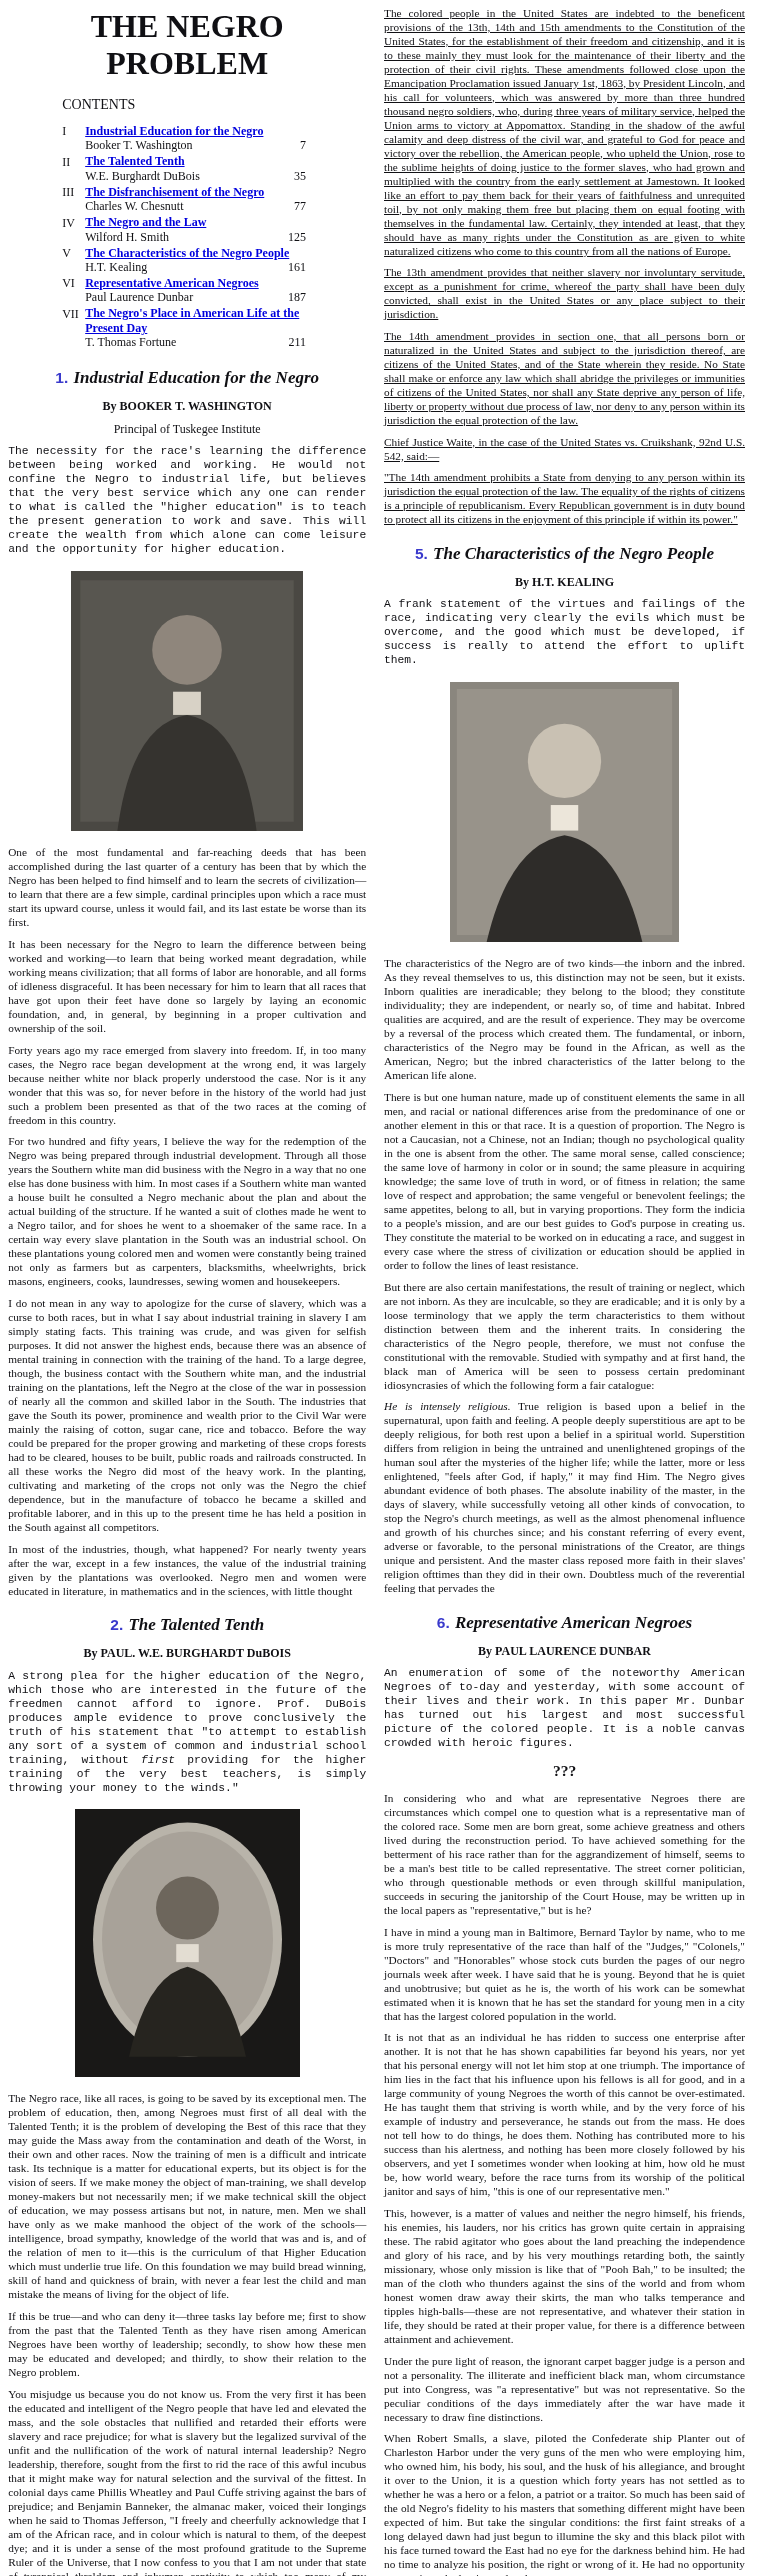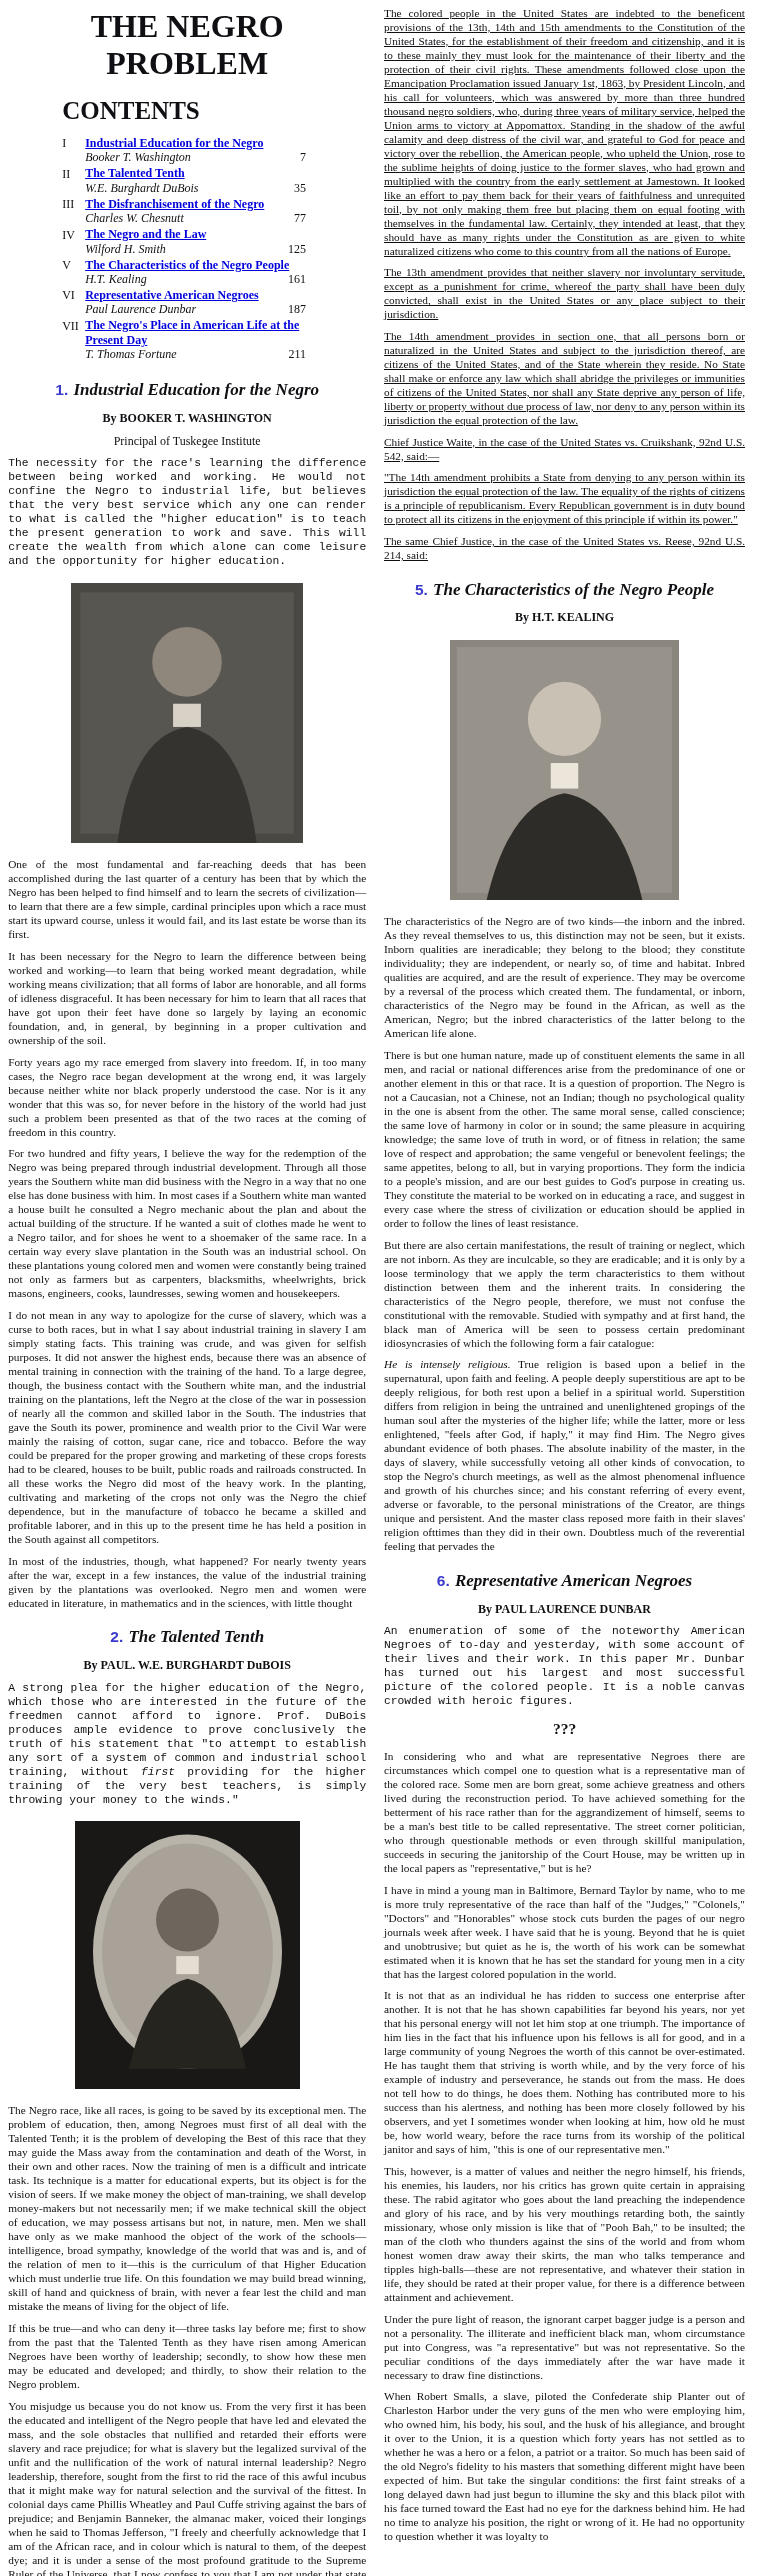--- a/index.html
+++ b/index.html
@@ -6,28 +6,28 @@
   body{
     width:773px;height:4070px;position:relative;background:#ffffff;
     font-family:"Liberation Serif","DejaVu Serif",serif;color:#101014;
     overflow:hidden;
   }
   .col{position:absolute;top:0;}
   #col1{left:8.2px;width:358px;}
   #col2{left:384px;width:361px;}
 
   .book-title{font-size:32px;font-weight:bold;text-align:center;margin:8.2px 0 14.4px 0;letter-spacing:0px;}
-  .contents-heading{font-size:25px;font-weight:bold;margin:13.4px 0 11.3px 54px;}
+  .contents-heading{font-size:14px;font-weight:normal;margin:13.4px 0 11.3px 54px;}
   .toc{margin-left:54px;width:247px;}
   .toc-row{display:flex;margin:0 0 1px 0;}
   .toc-num{width:23px;flex:0 0 23px;font-size:12px;line-height:14.4px;padding-top:0.5px;}
   .toc-main{flex:1;}
   .toc-link{color:#0000dd;font-weight:bold;text-decoration:underline;font-size:12px;line-height:14.4px;}
   .toc-meta{display:flex;justify-content:space-between;font-size:12px;line-height:15px;}
-  .toc-author{font-style:italic;}
+  .toc-author{}
   .toc-page{padding-right:3.1px;}
 
   .chapter-heading{text-align:center;font-size:17px;margin:17.5px 5.2px 4.1px 5.2px;line-height:20.6px;}
   .chapter-num{color:#3a3acc;font-weight:bold;font-family:"Liberation Sans","DejaVu Sans",sans-serif;font-size:15.5px;margin-right:5.2px;}
   .chapter-title{font-style:italic;font-weight:bold;}
   .byline{text-align:center;font-weight:bold;font-size:12px;margin:10.3px 0 5.2px 0;}
   .affiliation{text-align:center;font-weight:normal;font-size:12px;margin:8.2px 0 5.2px 0;}
 
   p.body-par{font-size:11.3px;line-height:14px;text-align:justify;margin:7.7px 0;}
   .note{margin:7.7px 12.4px 7.7px 13.4px;font-family:Liberation Mono, monospace;}
@@ -156,27 +156,27 @@
 </div>
 
 <div class="col" id="col2">
 
   <div style="margin-top:-2.1px;text-decoration:underline;">
       <p class="body-par">The colored people in the United States are indebted to the beneficent provisions of the 13th, 14th and 15th amendments to the Constitution of the United States, for the establishment of their freedom and citizenship, and it is to these mainly they must look for the maintenance of their liberty and the protection of their civil rights. These amendments followed close upon the Emancipation Proclamation issued January 1st, 1863, by President Lincoln, and his call for volunteers, which was answered by more than three hundred thousand negro soldiers, who, during three years of military service, helped the Union arms to victory at Appomattox. Standing in the shadow of the awful calamity and deep distress of the civil war, and grateful to God for peace and victory over the rebellion, the American people, who upheld the Union, rose to the sublime heights of doing justice to the former slaves, who had grown and multiplied with the country from the early settlement at Jamestown. It looked like an effort to pay them back for their years of faithfulness and unrequited toil, by not only making them free but placing them on equal footing with themselves in the fundamental law. Certainly, they intended at least, that they should have as many rights under the Constitution as are given to white naturalized citizens who come to this country from all the nations of Europe.</p>
       <p class="body-par">The 13th amendment provides that neither slavery nor involuntary servitude, except as a punishment for crime, whereof the party shall have been duly convicted, shall exist in the United States or any place subject to their jurisdiction.</p>
       <p class="body-par">The 14th amendment provides in section one, that all persons born or naturalized in the United States and subject to the jurisdiction thereof, are citizens of the United States, and of the State wherein they reside. No State shall make or enforce any law which shall abridge the privileges or immunities of citizens of the United States, nor shall any State deprive any person of life, liberty or property without due process of law, nor deny to any person within its jurisdiction the equal protection of the law.</p>
       <p class="body-par">Chief Justice Waite, in the case of the United States vs. Cruikshank, 92nd U.S. 542, said:—</p>
       <p class="body-par">"The 14th amendment prohibits a State from denying to any person within its jurisdiction the equal protection of the law. The equality of the rights of citizens is a principle of republicanism. Every Republican government is in duty bound to protect all its citizens in the enjoyment of this principle if within its power."</p>
-      <p class="body-par">The same Chief Justice, in the case of the United States vs. Reese, 92nd U.S. 214, said:</p>
     </div>
 
   <div class="chapter-heading">
     <span class="chapter-num">5.</span><span class="chapter-title">The Characteristics of the Negro People</span>
   </div>
   <div class="byline">By H.T. KEALING</div>
+  <p class="body-par note">A frank statement of the virtues and failings of the race, indicating very clearly the evils which must be overcome, and the good which must be developed, if success is really to attend the effort to uplift them.</p>
 
   <div class="portrait" style="width:229px;height:260px;">
     <svg viewBox="0 0 100 112" preserveAspectRatio="none">
       <rect x="0" y="0" width="100" height="112" fill="#8a867e"></rect>
       <rect x="3" y="3" width="94" height="106" fill="#98938a"></rect>
       <circle cx="50" cy="34" r="16" fill="#c9c1b3"></circle>
       <path d="M16 112 Q26 70 50 66 Q74 70 84 112 Z" fill="#2e2c29"></path>
       <rect x="44" y="53" width="12" height="11" fill="#ece6da"></rect>
     </svg>
   </div>

